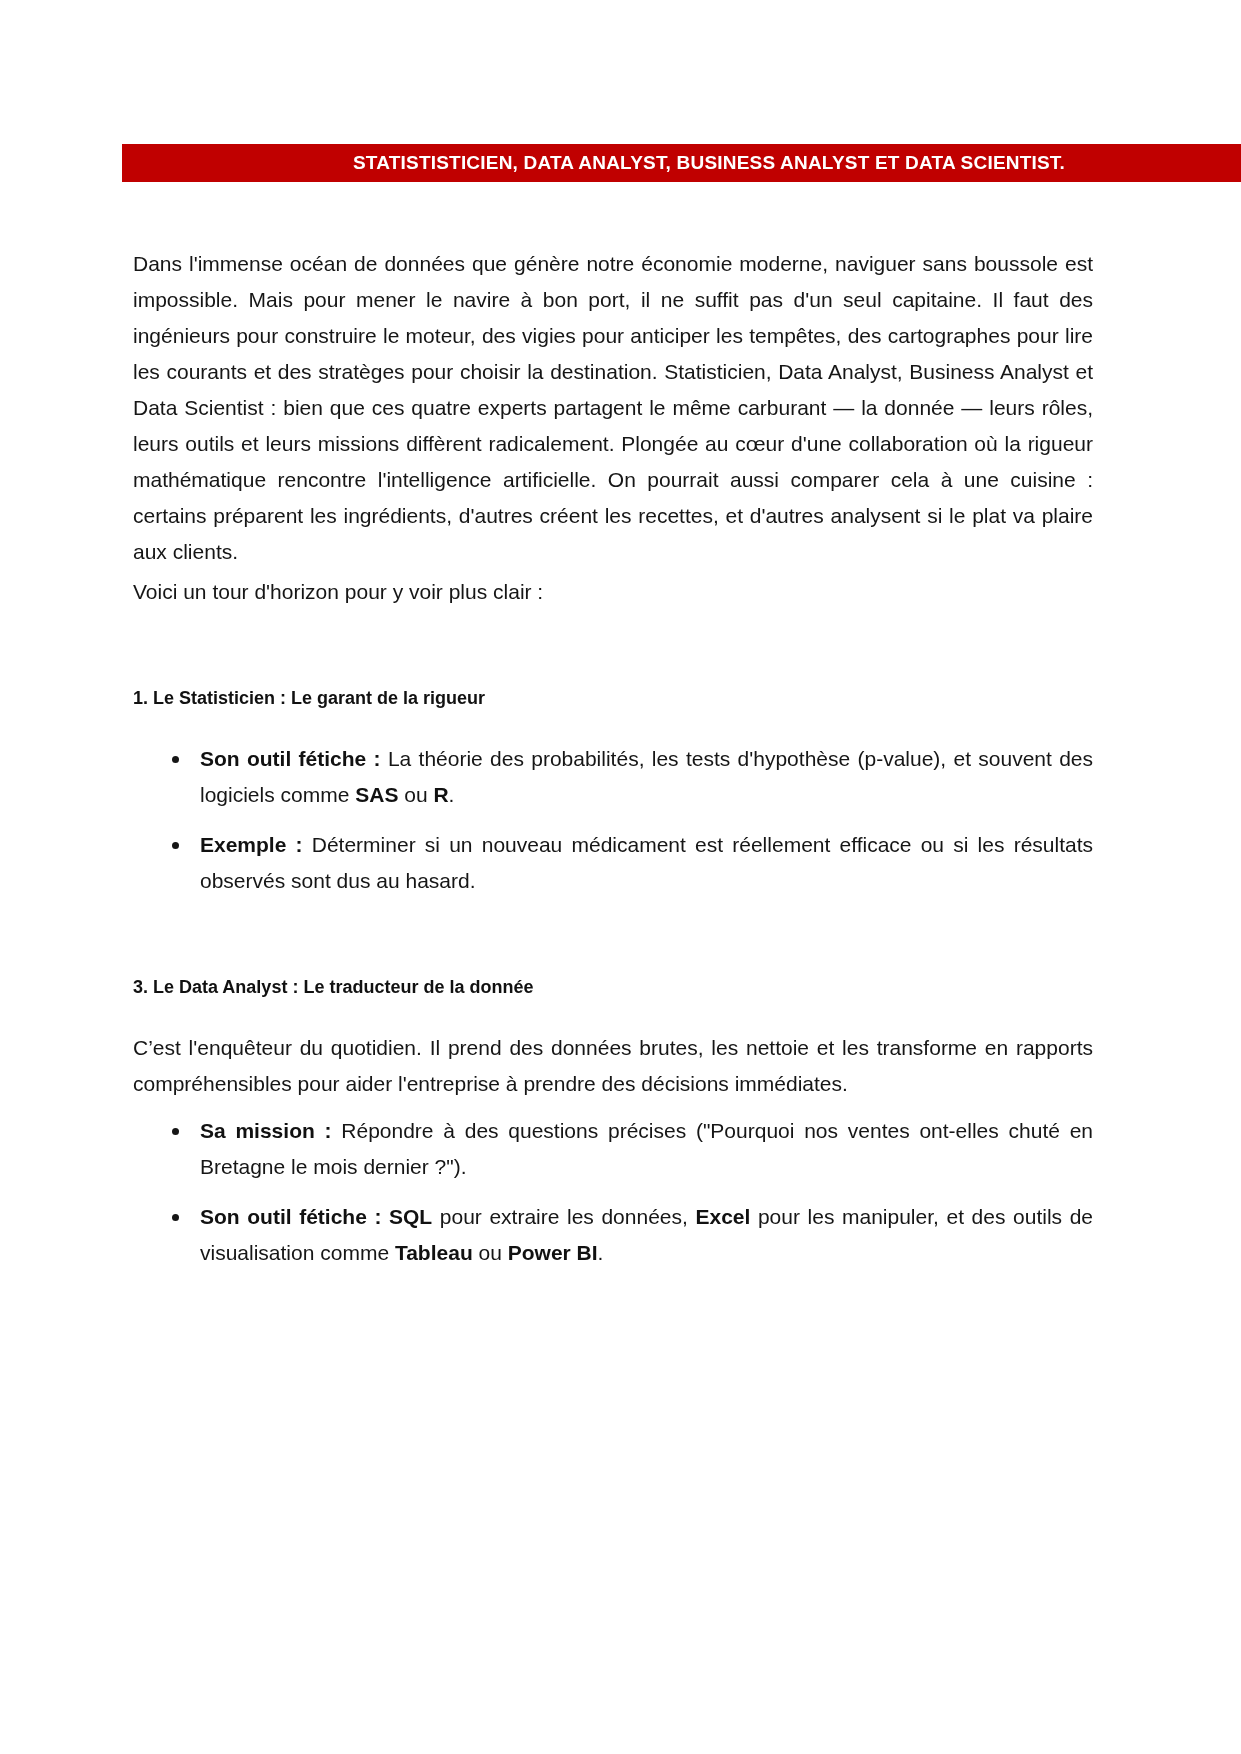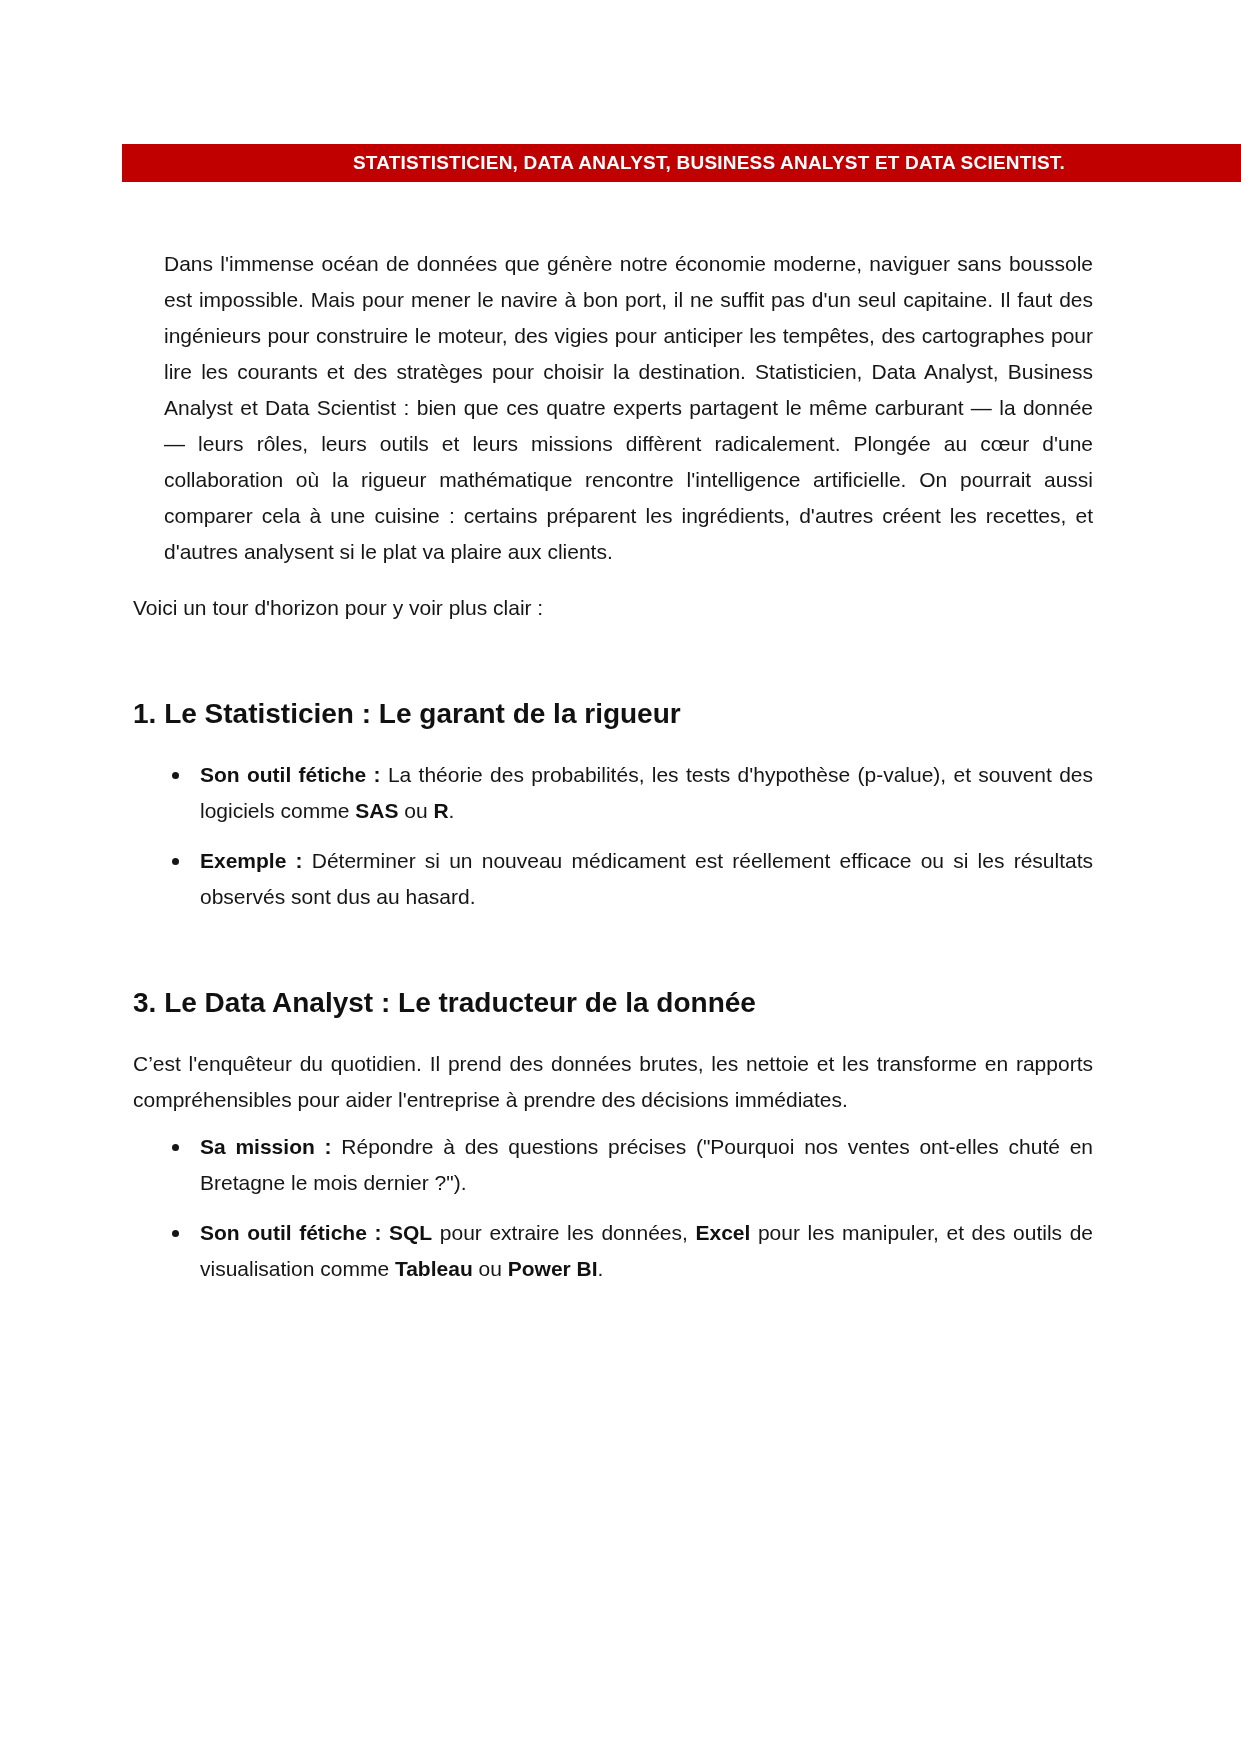--- a/index.html
+++ b/index.html
@@ -30,25 +30,25 @@
     justify-content: center;
   }
   .banner-text {
     color: #ffffff;
     font-weight: bold;
     font-size: 19px;
     letter-spacing: 0.2px;
     white-space: nowrap;
   }
   .para { margin: 0; }
-  .justify { text-align: justify; margin-left: 31px; }
+  .justify { text-align: justify; }
   .intro-p1 { margin-top: 64px; }
-  .lead-in { margin-top: 20px; }
+  .lead-in { margin-top: 4px; }
   section h2 {
-    font-size: 28px;
+    font-size: 18px;
     line-height: 36px;
     font-weight: bold;
     margin: 70px 0 25px 0;
     color: #111111;
   }
   .section-intro { margin: 0 0 11px 0; }
   ul.bullets {
     list-style: none;
     margin: 0;
     padding: 0;

